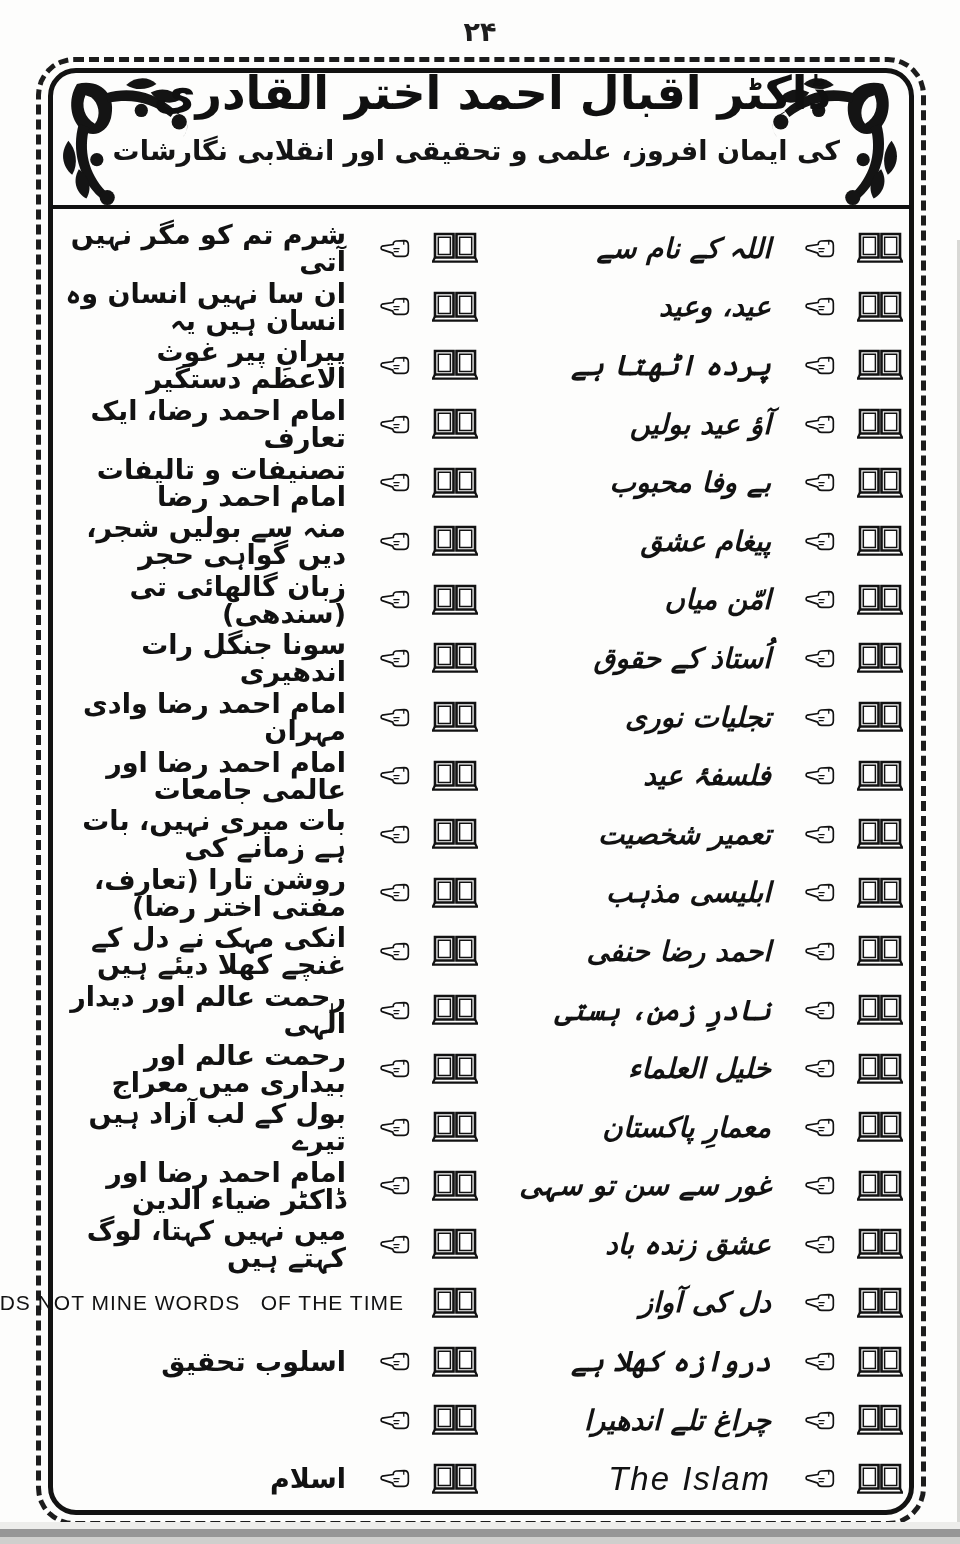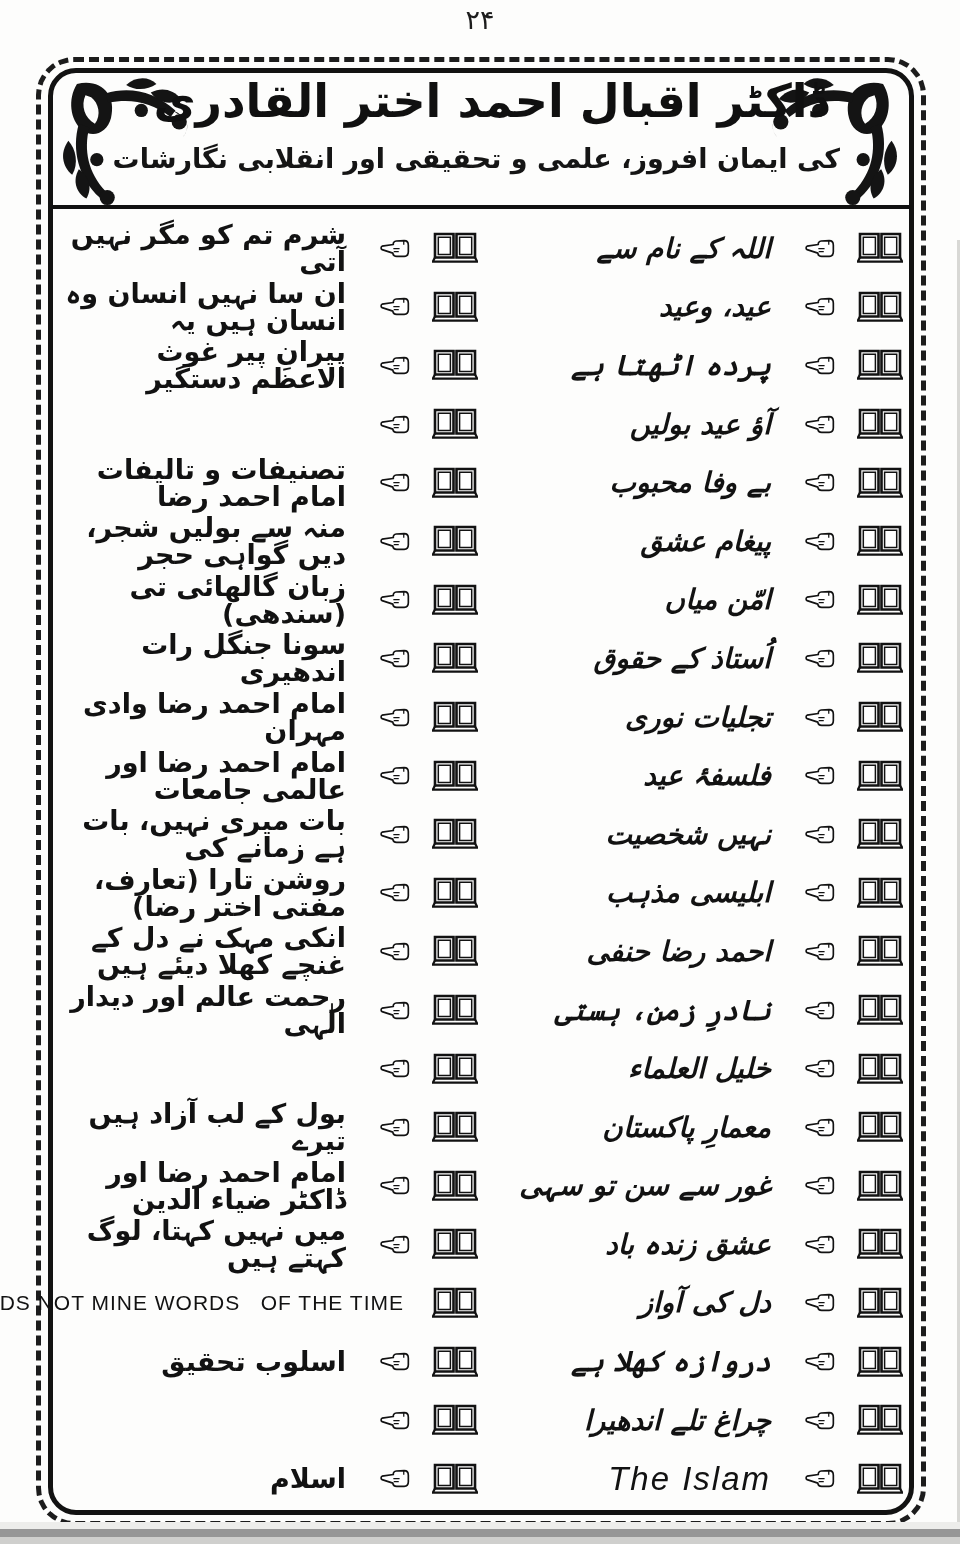--- a/index.html
+++ b/index.html
@@ -3,43 +3,43 @@
 <meta charset="utf-8">
 <style>
   html,body{margin:0;padding:0;background:#ffffff;}
   .scan-page{
     position:relative;width:960px;height:1544px;overflow:hidden;
     background:#fdfdfc;color:#141414;
     font-family:"DejaVu Sans",sans-serif;
   }
   
   .page-number{
-    position:absolute;top:4px;left:0;width:960px;text-align:center;
-    font-size:27px;font-weight:400;color:#1d1d1d;letter-spacing:2px;
+    position:absolute;top:16px;left:0;width:960px;text-align:center;
+    font-size:27px;font-weight:700;color:#1d1d1d;letter-spacing:2px;
   }
   
   .outer-border{
     position:absolute;left:36px;top:57px;width:890px;height:1469px;
     box-sizing:border-box;border:5px dashed #1c1c1c;border-radius:38px;
   }
   .inner-border{
     position:absolute;left:48px;top:68px;width:866px;height:1447px;
     box-sizing:border-box;border:5px solid #121212;border-radius:28px;
   }
   .header-divider{
     position:absolute;left:51px;top:205px;width:860px;height:4px;background:#111;
   }
   
   .ornament{position:absolute;top:76px;width:142px;height:138px;}
   .ornament svg{width:100%;height:100%;}
   .ornament.tl{left:58px;}
   .ornament.tr{right:58px;transform:scaleX(-1);}
   
   .header{
-    position:absolute;left:120px;top:74px;width:720px;text-align:center;direction:rtl;
+    position:absolute;left:120px;top:66px;width:720px;text-align:center;direction:rtl;
   }
   .header .title{
     font-size:46px;font-weight:700;line-height:1.2;white-space:nowrap;color:#101010;
   }
   .header .subtitle{
     margin-top:14px;font-size:27px;font-weight:700;white-space:nowrap;color:#151515;
   }
   
   .col{position:absolute;top:219px;}
   .col-right{right:57px;width:400px;font-style:italic;}
@@ -365,21 +365,21 @@
         </span>
     <span class="icon hand">
           <svg viewBox="0 0 36 24" aria-hidden="true">
     <g fill="#ffffff" stroke="#121212" stroke-width="2" stroke-linejoin="round">
       <path d="M2.5,9.2 L16,7.2 C15.5,5.2 17,3.2 19.5,3 L29,2.6 C32.5,2.6 34,5 34,8 V16 C34,19.4 32.2,21.4 29,21.4 H20 C17,21.4 15.6,19.8 15.4,17.6 L2.5,13.4 C0.9,12.8 0.9,9.9 2.5,9.2 Z"></path>
       <path fill="none" stroke-width="1.5" d="M16,12 H23.5 M16.5,15.8 H22.5"></path>
       <path fill="none" stroke-width="1.5" d="M28.5,3 V7.6"></path>
     </g>
   </svg>
         </span>
-    <span class="title urdu">نہیں شخصیت</span>
+    <span class="title urdu">تعمیر شخصیت</span>
   </div>
       <div class="row">
     <span class="icon book">
           <svg viewBox="0 0 46 34" aria-hidden="true">
     <g fill="#ffffff" stroke="#121212">
       <path stroke-width="2.6" d="M3,3 H21.5 V26.5 H3 Z"></path>
       <path stroke-width="2.6" d="M24.5,3 H43 V26.5 H24.5 Z"></path>
       <path stroke-width="1.5" fill="none" d="M6.3,6.2 H18.4 V23.4 H6.3 Z"></path>
       <path stroke-width="1.5" fill="none" d="M27.6,6.2 H39.7 V23.4 H27.6 Z"></path>
       <path stroke-width="2.2" fill="none" d="M3,26.5 L0.8,30.6 H45.2 L43,26.5"></path>
@@ -712,20 +712,21 @@
         </span>
     <span class="icon hand">
           <svg viewBox="0 0 36 24" aria-hidden="true">
     <g fill="#ffffff" stroke="#121212" stroke-width="2" stroke-linejoin="round">
       <path d="M2.5,9.2 L16,7.2 C15.5,5.2 17,3.2 19.5,3 L29,2.6 C32.5,2.6 34,5 34,8 V16 C34,19.4 32.2,21.4 29,21.4 H20 C17,21.4 15.6,19.8 15.4,17.6 L2.5,13.4 C0.9,12.8 0.9,9.9 2.5,9.2 Z"></path>
       <path fill="none" stroke-width="1.5" d="M16,12 H23.5 M16.5,15.8 H22.5"></path>
       <path fill="none" stroke-width="1.5" d="M28.5,3 V7.6"></path>
     </g>
   </svg>
         </span>
+    <span class="title urdu">امام احمد رضا، ایک تعارف</span>
   </div>
       <div class="row">
     <span class="icon book">
           <svg viewBox="0 0 46 34" aria-hidden="true">
     <g fill="#ffffff" stroke="#121212">
       <path stroke-width="2.6" d="M3,3 H21.5 V26.5 H3 Z"></path>
       <path stroke-width="2.6" d="M24.5,3 H43 V26.5 H24.5 Z"></path>
       <path stroke-width="1.5" fill="none" d="M6.3,6.2 H18.4 V23.4 H6.3 Z"></path>
       <path stroke-width="1.5" fill="none" d="M27.6,6.2 H39.7 V23.4 H27.6 Z"></path>
       <path stroke-width="2.2" fill="none" d="M3,26.5 L0.8,30.6 H45.2 L43,26.5"></path>
@@ -964,20 +965,21 @@
         </span>
     <span class="icon hand">
           <svg viewBox="0 0 36 24" aria-hidden="true">
     <g fill="#ffffff" stroke="#121212" stroke-width="2" stroke-linejoin="round">
       <path d="M2.5,9.2 L16,7.2 C15.5,5.2 17,3.2 19.5,3 L29,2.6 C32.5,2.6 34,5 34,8 V16 C34,19.4 32.2,21.4 29,21.4 H20 C17,21.4 15.6,19.8 15.4,17.6 L2.5,13.4 C0.9,12.8 0.9,9.9 2.5,9.2 Z"></path>
       <path fill="none" stroke-width="1.5" d="M16,12 H23.5 M16.5,15.8 H22.5"></path>
       <path fill="none" stroke-width="1.5" d="M28.5,3 V7.6"></path>
     </g>
   </svg>
         </span>
+    <span class="title urdu">رحمت عالم اور بیداری میں معراج</span>
   </div>
       <div class="row">
     <span class="icon book">
           <svg viewBox="0 0 46 34" aria-hidden="true">
     <g fill="#ffffff" stroke="#121212">
       <path stroke-width="2.6" d="M3,3 H21.5 V26.5 H3 Z"></path>
       <path stroke-width="2.6" d="M24.5,3 H43 V26.5 H24.5 Z"></path>
       <path stroke-width="1.5" fill="none" d="M6.3,6.2 H18.4 V23.4 H6.3 Z"></path>
       <path stroke-width="1.5" fill="none" d="M27.6,6.2 H39.7 V23.4 H27.6 Z"></path>
       <path stroke-width="2.2" fill="none" d="M3,26.5 L0.8,30.6 H45.2 L43,26.5"></path>

